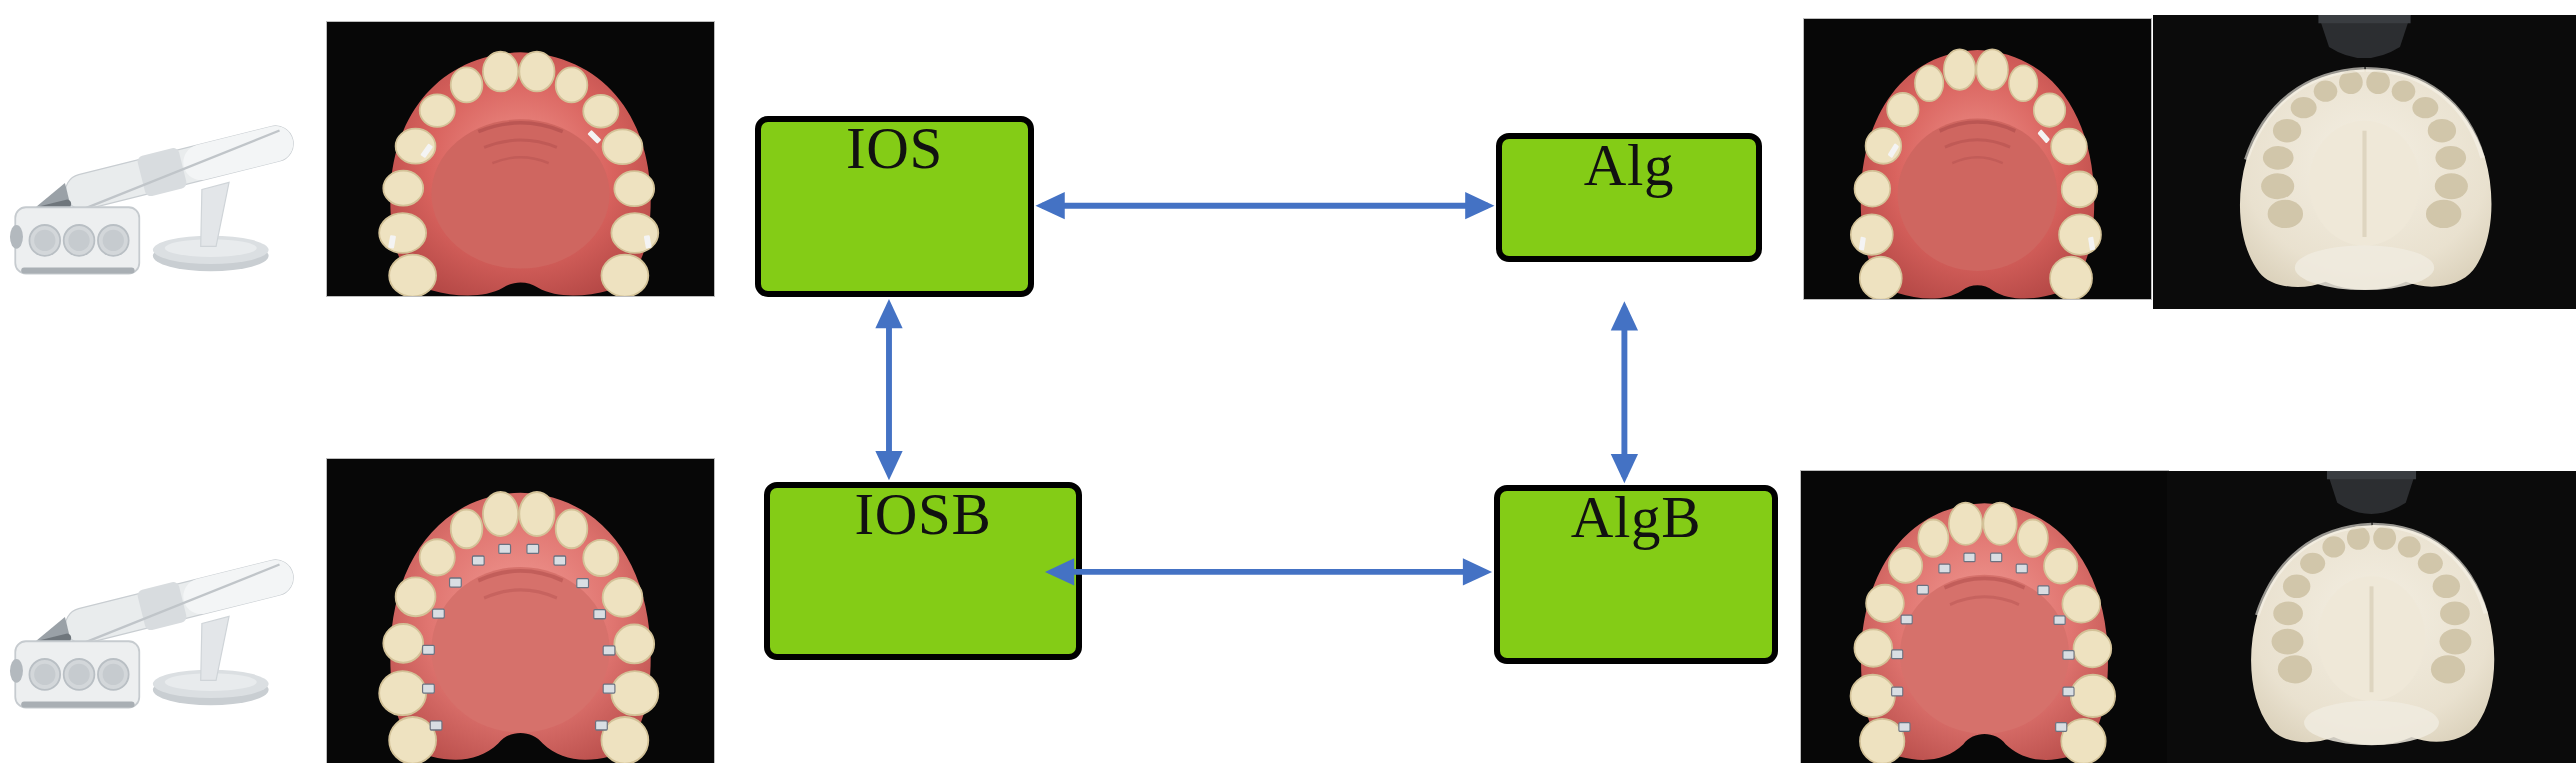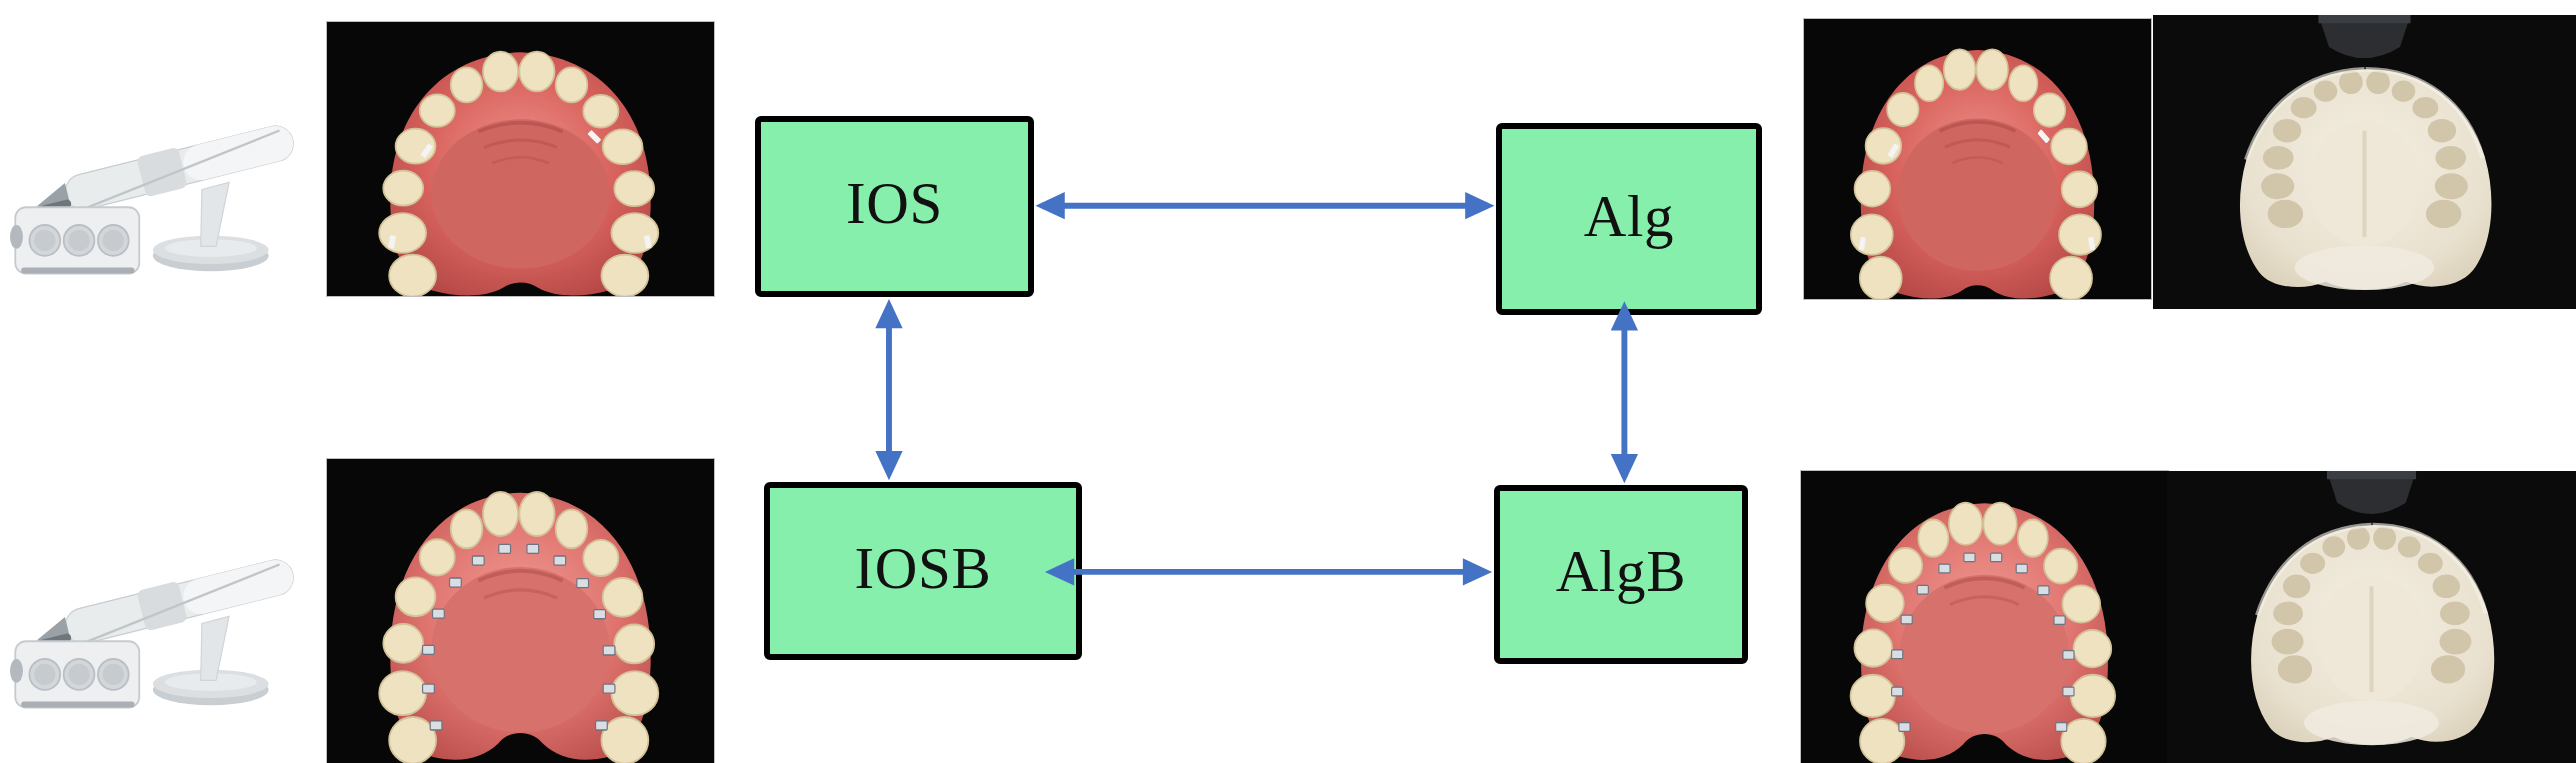--- a/index.html
+++ b/index.html
@@ -23,26 +23,26 @@
     background:#0b0b0b;
     box-sizing:border-box;
   }
   .castphoto svg{display:block;width:100%;height:100%;}
   .scanner{
     position:absolute;
   }
   .scanner svg{display:block;width:100%;height:100%;}
   .node{
     position:absolute;
-    background:#86efac;
+    background:#84cc16;
     border:6.5px solid #000000;
-    border-radius:6px;
+    border-radius:13px;
     box-sizing:border-box;
     display:flex;
-    align-items:center;
+    align-items:flex-start;
     justify-content:center;
   }
   .node .lbl{
     font-size:59px;
     line-height:1;
     color:#111111;
     letter-spacing:0.6px;
     transform:translateY(-3.5px);
   }
   .arrow-layer{
@@ -220,21 +220,21 @@
   <div class="photo" style="left:326px;top:20.7px;width:389px;height:276px;">
     <svg viewBox="0 0 660 470" preserveAspectRatio="none">
         <use href="#typo-plain"></use>
       </svg>
   </div>
 
   <div class="node" style="left:755px;top:116px;width:279px;height:181px;">
     <span class="lbl">IOS</span>
   </div>
 
-  <div class="node" style="left:1496px;top:123px;width:266px;height:192px;">
+  <div class="node" style="left:1496px;top:133px;width:266px;height:129px;">
     <span class="lbl">Alg</span>
   </div>
 
   <div class="photo" style="left:1803px;top:17.7px;width:349px;height:282px;">
     <svg viewBox="0 0 660 470" preserveAspectRatio="none">
         <use href="#typo-plain"></use>
       </svg>
   </div>
 
   <div class="castphoto" style="left:2153px;top:15.4px;width:423px;height:294px;">
@@ -252,21 +252,21 @@
   <div class="photo" style="left:326px;top:458px;width:389px;height:306px;">
     <svg viewBox="0 0 660 470" preserveAspectRatio="none">
         <use href="#typo-brk"></use>
       </svg>
   </div>
 
   <div class="node" style="left:764px;top:482px;width:318px;height:178px;">
     <span class="lbl">IOSB</span>
   </div>
 
-  <div class="node" style="left:1494px;top:485px;width:254px;height:179px;">
+  <div class="node" style="left:1494px;top:485px;width:284px;height:179px;">
     <span class="lbl">AlgB</span>
   </div>
 
   <div class="photo" style="left:1800px;top:470px;width:369px;height:294px;">
     <svg viewBox="0 0 660 470" preserveAspectRatio="none">
         <use href="#typo-brk"></use>
       </svg>
   </div>
 
   <div class="castphoto" style="left:2167px;top:471px;width:409px;height:293px;">

